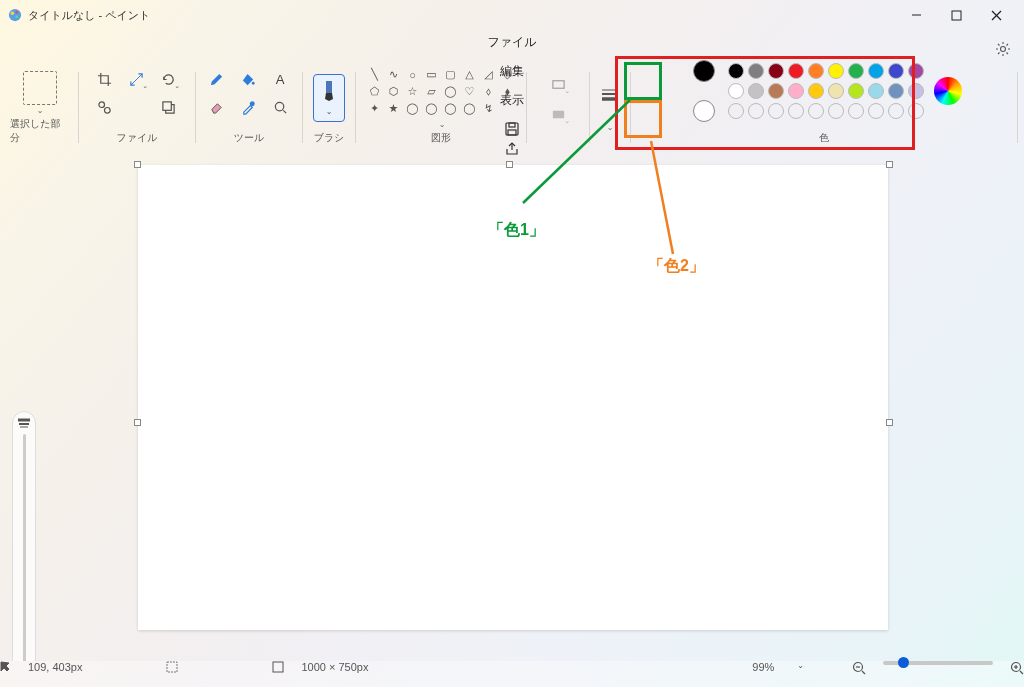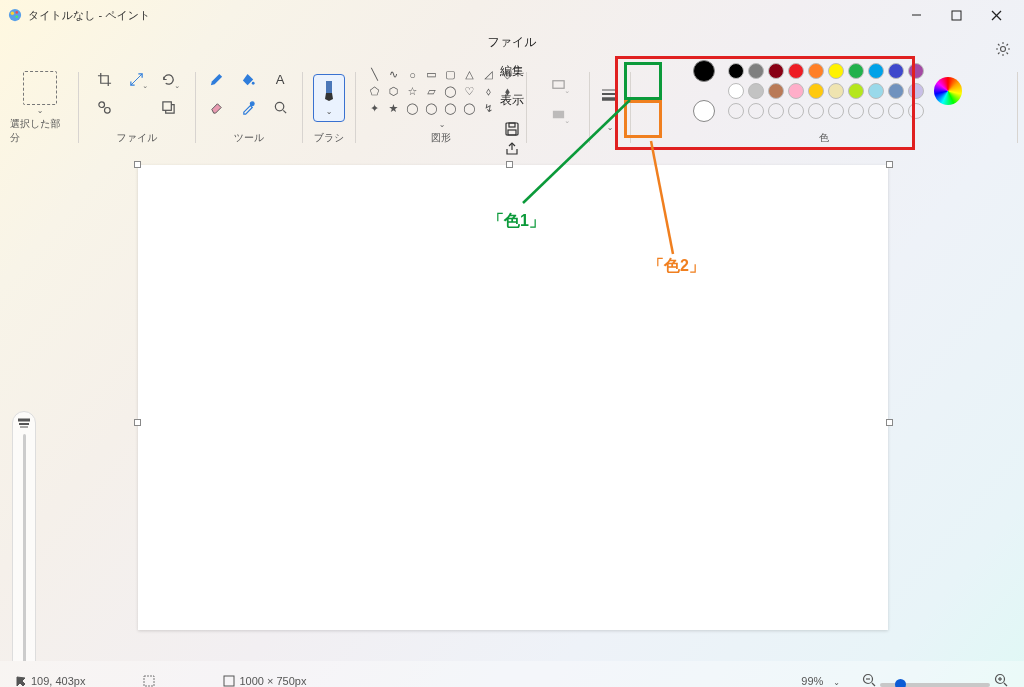--- a/index.html
+++ b/index.html
@@ -44,21 +44,21 @@
 
 .layers-icon { width: 22px; height: 22px; }
 
 .canvas-area { position: absolute; top: 151px; left: 0; right: 0; bottom: 26px; overflow: hidden; }
 .canvas { position: absolute; left: 138px; top: 14px; width: 750px; height: 465px; background: #fff; box-shadow: 0 1px 3px rgba(0,0,0,0.15); }
 .handle { position: absolute; width: 7px; height: 7px; background: #fff; border: 1px solid #888; }
 
 .size-slider { position: absolute; left: 12px; top: 260px; width: 24px; height: 290px; background: rgba(255,255,255,0.7); border-radius: 12px; border: 1px solid #ddd; display: flex; flex-direction: column; align-items: center; padding: 6px 0; }
 .size-slider .track { flex: 1; width: 3px; background: #ccc; border-radius: 2px; position: relative; margin: 6px 0; }
 
-.statusbar { position: absolute; bottom: 0; left: 0; right: 0; height: 26px; display: flex; align-items: flex-end; padding: 0 16px; font-size: 11px; color: #555; gap: 4px; background: rgba(255,255,255,0.35); }
+.statusbar { position: absolute; bottom: 0; left: 0; right: 0; height: 26px; display: flex; align-items: flex-start; padding: 0 0; font-size: 11px; color: #555; gap: 17px; background: rgba(255,255,255,0.35); }
 .statusbar .spacer { flex: 1; }
 .zoom-slider { width: 110px; height: 4px; background: #c8c8c8; border-radius: 2px; position: relative; }
 .zoom-slider .thumb { position: absolute; left: 15px; top: -4px; width: 11px; height: 11px; background: #0b5cd6; border-radius: 50%; }
 
 
 .annot-box-red { position: absolute; border: 3px solid #e02020; pointer-events: none; }
 .annot-box-green { position: absolute; border: 3px solid #0b9a3a; pointer-events: none; }
 .annot-box-orange { position: absolute; border: 3px solid #f07f1f; pointer-events: none; }
 .annot-line { position: absolute; pointer-events: none; }
 .annot-label { position: absolute; font-size: 16px; font-weight: bold; pointer-events: none; }
@@ -422,14 +422,14 @@
 <div class="annot-box-green" style="left:624px; top:62px; width:38px; height:38px"></div>
 <div class="annot-box-orange" style="left:624px; top:100px; width:38px; height:38px"></div>
 
 <svg class="annot-line" style="left:520px; top:98px" width="115" height="108">
     <line x1="110" y1="2" x2="3" y2="105" stroke="#0b9a3a" stroke-width="2.5"></line>
   </svg>
 <svg class="annot-line" style="left:648px; top:139px" width="30" height="118">
     <line x1="3" y1="2" x2="25" y2="115" stroke="#f07f1f" stroke-width="2.5"></line>
   </svg>
 
-<div class="annot-label" style="left:488px; top:211px; color:#0b9a3a">「色1」</div>
+<div class="annot-label" style="left:488px; top:220px; color:#0b9a3a">「色1」</div>
 <div class="annot-label" style="left:648px; top:256px; color:#f07f1f">「色2」</div>
 
 </body></html>

